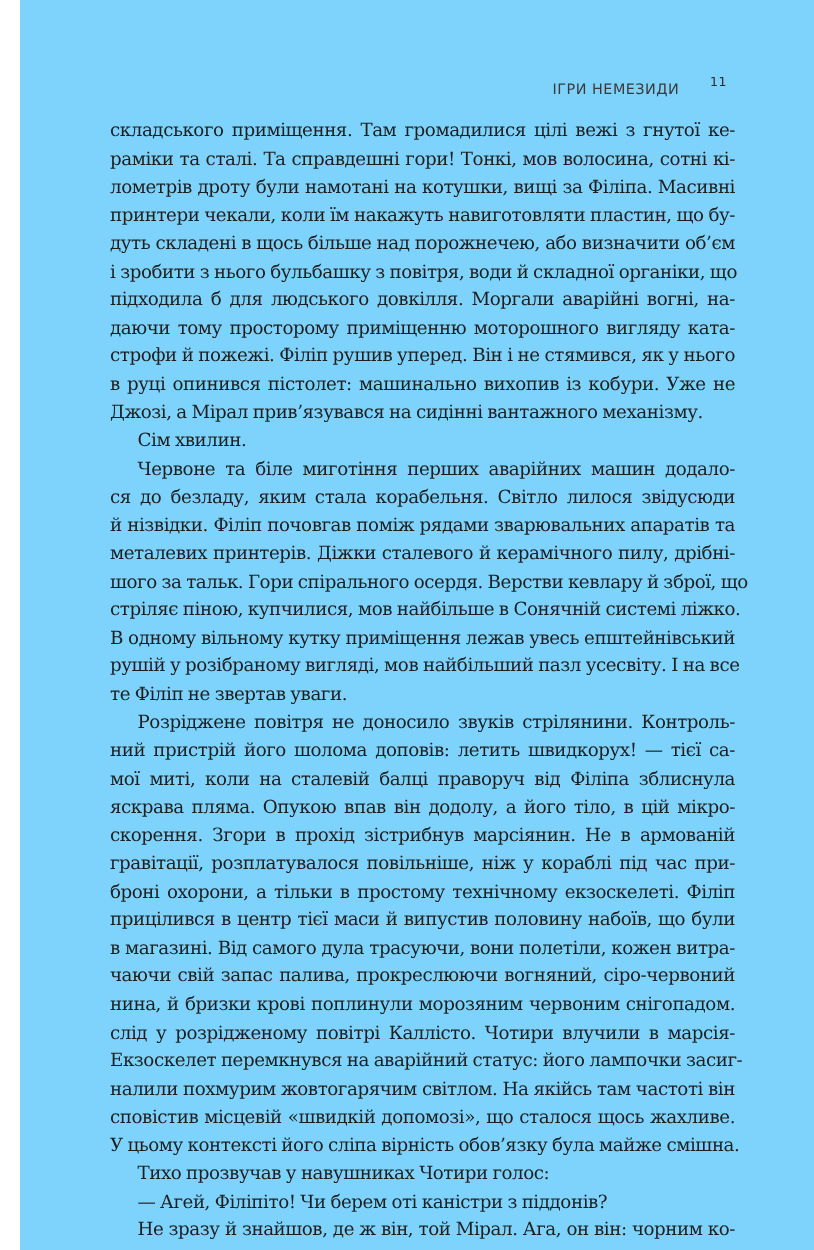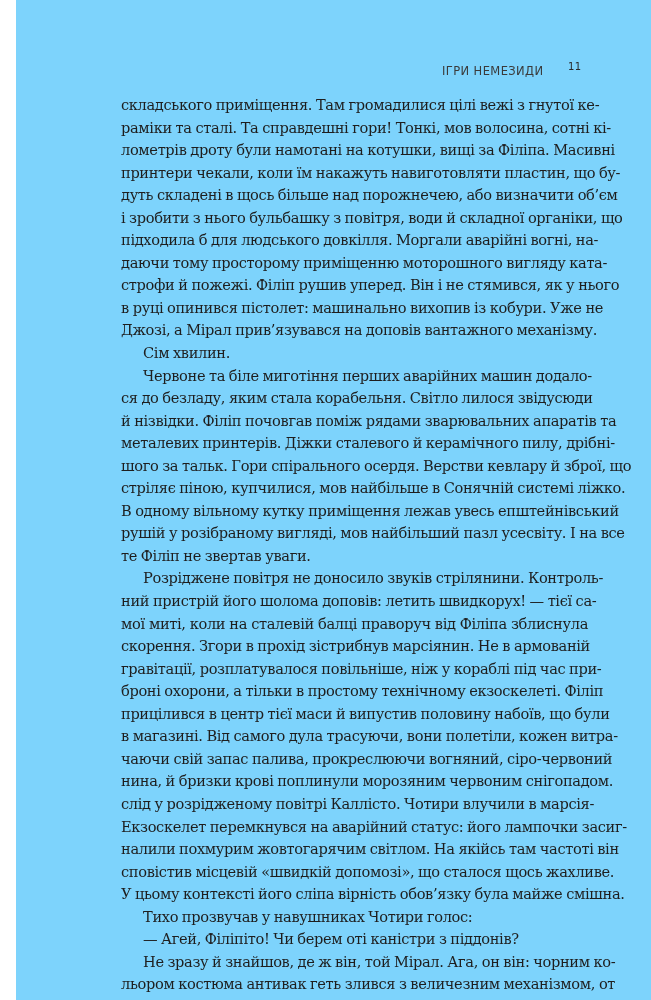--- a/index.html
+++ b/index.html
@@ -10,21 +10,21 @@
     font-family: "DejaVu Sans", sans-serif; font-size: 11.5px; letter-spacing: 0.4px;
     color: #3a3a3a;
   }
   .running-head .title { position: absolute; left: 46px; top: 2px; }
   .running-head .num { position: absolute; left: 172px; top: -1px; font-size: 10px; color: #2a2a2a; }
   .text {
     position: absolute; left: 72px; top: 94px; width: 500px;
     font-family: "DejaVu Serif", serif; font-size: 14.6px; line-height: 22.55px;
     color: #1e1e1e; letter-spacing: -0.35px; word-spacing: -0.5px;
   }
-  .line { display: block; white-space: nowrap; text-align: justify; text-align-last: justify; height: 22.55px; overflow: visible; margin-left: 33px; }
+  .line { display: block; white-space: nowrap; text-align: justify; text-align-last: justify; height: 22.55px; overflow: visible; }
   .line.last { text-align-last: left; }
   .line.indent { padding-left: 22px; }
 </style>
 </head>
 <body>
 
 <div class="page">
   <div class="running-head">
     <span class="title">ІГРИ НЕМЕЗИДИ</span>
     <span class="num">11</span>
@@ -33,34 +33,35 @@
       <span class="line">складського приміщення. Там громадилися цілі вежі з гнутої ке-</span>
       <span class="line">раміки та сталі. Та справдешні гори! Тонкі, мов волосина, сотні кі-</span>
       <span class="line">лометрів дроту були намотані на котушки, вищі за Філіпа. Масивні</span>
       <span class="line">принтери чекали, коли їм накажуть навиготовляти пластин, що бу-</span>
       <span class="line">дуть складені в щось більше над порожнечею, або визначити об’єм</span>
       <span class="line">і зробити з нього бульбашку з повітря, води й складної органіки, що</span>
       <span class="line">підходила б для людського довкілля. Моргали аварійні вогні, на-</span>
       <span class="line">даючи тому просторому приміщенню моторошного вигляду ката-</span>
       <span class="line">строфи й пожежі. Філіп рушив уперед. Він і не стямився, як у нього</span>
       <span class="line">в руці опинився пістолет: машинально вихопив із кобури. Уже не</span>
-      <span class="line last">Джозі, а Мірал прив’язувався на доповів вантажного механізму.</span>
+      <span class="line last">Джозі, а Мірал прив’язувався на сидінні вантажного механізму.</span>
       <span class="line indent last">Сім хвилин.</span>
       <span class="line indent">Червоне та біле миготіння перших аварійних машин додало-</span>
       <span class="line">ся до безладу, яким стала корабельня. Світло лилося звідусюди</span>
       <span class="line">й нізвідки. Філіп почовгав поміж рядами зварювальних апаратів та</span>
       <span class="line">металевих принтерів. Діжки сталевого й керамічного пилу, дрібні-</span>
       <span class="line">шого за тальк. Гори спірального осердя. Верстви кевлару й зброї, що</span>
       <span class="line">стріляє піною, купчилися, мов найбільше в Сонячній системі ліжко.</span>
       <span class="line">В одному вільному кутку приміщення лежав увесь епштейнівський</span>
       <span class="line">рушій у розібраному вигляді, мов найбільший пазл усесвіту. І на все</span>
       <span class="line last">те Філіп не звертав уваги.</span>
       <span class="line indent">Розріджене повітря не доносило звуків стрілянини. Контроль-</span>
       <span class="line">ний пристрій його шолома доповів: летить швидкорух! — тієї са-</span>
       <span class="line">мої миті, коли на сталевій балці праворуч від Філіпа зблиснула</span>
+      <span class="line">яскрава пляма. Опукою впав він додолу, а його тіло, в цій мікро-</span>
       <span class="line">скорення. Згори в прохід зістрибнув марсіянин. Не в армованій</span>
       <span class="line">гравітації, розплатувалося повільніше, ніж у кораблі під час при-</span>
       <span class="line">броні охорони, а тільки в простому технічному екзоскелеті. Філіп</span>
       <span class="line">прицілився в центр тієї маси й випустив половину набоїв, що були</span>
       <span class="line">в магазині. Від самого дула трасуючи, вони полетіли, кожен витра-</span>
       <span class="line">чаючи свій запас палива, прокреслюючи вогняний, сіро-червоний</span>
       <span class="line">нина, й бризки крові поплинули морозяним червоним снігопадом.</span>
       <span class="line">слід у розрідженому повітрі Каллісто. Чотири влучили в марсія-</span>
       <span class="line">Екзоскелет перемкнувся на аварійний статус: його лампочки засиг-</span>
       <span class="line">налили похмурим жовтогарячим світлом. На якійсь там частоті він</span>

